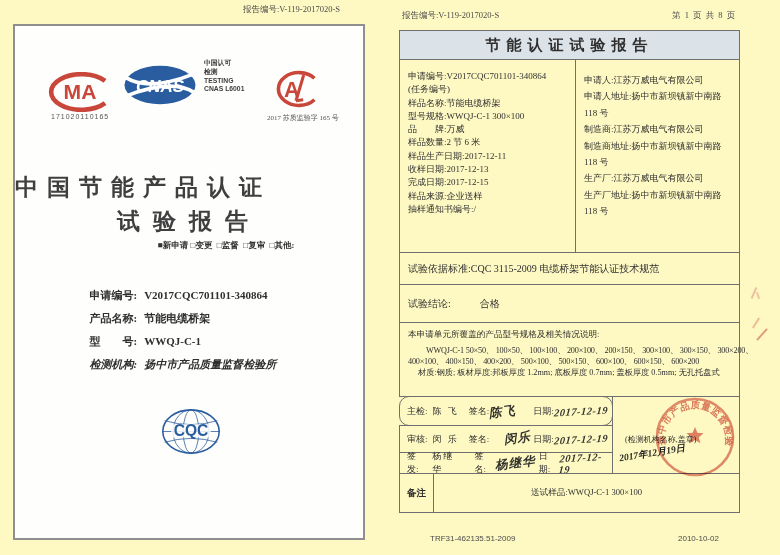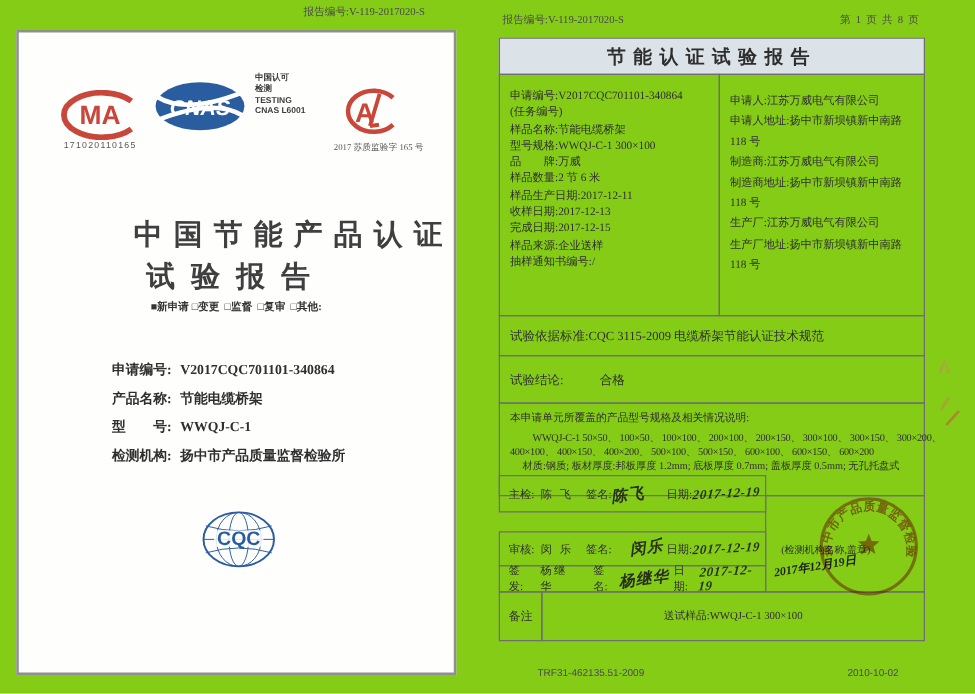--- a/index.html
+++ b/index.html
@@ -1,65 +1,65 @@
 <!DOCTYPE html>
 <html><head>
 <meta charset="utf-8">
 <style>
   html,body{margin:0;padding:0;}
   body{background:#f7f7f4;font-family:"Liberation Serif","DejaVu Serif",serif;}
-  .canvas{position:relative;width:780px;height:555px;background:#84cc16;overflow:hidden;}
+  .canvas{position:relative;width:780px;height:555px;background:#fef9c3;overflow:hidden;}
   .abs{position:absolute;}
   .txt{color:#3c3c3c;}
 
   
   .report-no-left{left:198px;top:4px;width:142px;text-align:right;font-size:8.5px;color:#4a4a4a;}
   .page-left{left:13px;top:24px;width:348px;height:512px;border:2px solid #8f8f8f;background:#fefefc;}
   .cma-svg{left:32px;top:46px;}
   .cma-no{left:36px;top:87px;font-size:7px;letter-spacing:1px;color:#555;font-family:"Liberation Sans",sans-serif;}
   .cnas-svg{left:108px;top:39px;}
   .cnas-block{left:189px;top:33px;font-family:"Liberation Sans",sans-serif;font-size:6.8px;font-weight:bold;color:#3d3d3d;line-height:8.8px;}
   .al-svg{left:256px;top:44px;}
   .al-no{left:252px;top:87px;font-size:7px;color:#555;}
-  .big-title1{left:0;top:146px;width:100%;text-align:right;font-size:23px;font-weight:600;letter-spacing:9px;color:#3f3f3f;}
+  .big-title1{left:0;top:146px;width:100%;text-align:left;font-size:23px;font-weight:600;letter-spacing:9px;color:#3f3f3f;}
   .big-title2{left:0;top:180px;width:100%;text-align:center;font-size:23px;font-weight:600;letter-spacing:13px;color:#3f3f3f;}
-  .check-row{left:0;top:214px;width:100%;text-align:center;font-size:8.5px;font-weight:bold;color:#333;white-space:pre;}
+  .check-row{left:0;top:214px;width:100%;text-align:center;font-size:8.5px;font-weight:bold;color:#333;white-space:pre;padding-left:37px;}
   .lfield{left:58px;font-size:11px;font-weight:600;color:#2f2f2f;white-space:pre;}
   .lfield .val{margin-left:7px;font-weight:600;}
   .cqc-svg{left:146px;top:382px;}
 
   
   .report-no-right{left:402px;top:10px;font-size:8.5px;color:#4a4a4a;}
   .page-no{left:672px;top:10px;font-size:8.5px;color:#4a4a4a;letter-spacing:1px;}
   .rtable{left:399px;top:30px;width:341px;height:483px;}
   .cell{position:absolute;box-sizing:border-box;border:1px solid #6f6f6f;background:transparent;}
   .r-title{left:0;top:0;width:341px;height:30px;background:#dce3e8;display:flex;align-items:center;justify-content:center;font-size:15px;font-weight:600;letter-spacing:6px;color:#2e2e2e;}
   .r-info-left{left:0;top:29px;width:177px;height:194px;padding:10px 6px 0 8px;font-size:9px;line-height:13.3px;color:#2f2f2f;}
   .r-info-right{left:176px;top:29px;width:165px;height:194px;padding:12px 4px 0 8px;font-size:9px;line-height:16.4px;color:#2f2f2f;}
   .r-std{left:0;top:222px;width:341px;height:33px;display:flex;align-items:center;padding-left:8px;font-size:10px;color:#2f2f2f;}
   .r-concl{left:0;top:254px;width:341px;height:39px;display:flex;align-items:center;padding-left:8px;font-size:10px;color:#2f2f2f;gap:23px;}
   .r-concl .val{margin-left:6px;}
   .r-cover{left:0;top:292px;width:341px;height:75px;padding:6px 4px 0 8px;font-size:8.6px;color:#2f2f2f;}
   .cover-line1{margin-top:4px;text-indent:18px;font-size:8.2px;letter-spacing:-0.2px;white-space:nowrap;}
   .cover-line2{font-size:8.2px;letter-spacing:-0.2px;white-space:nowrap;}
   .cover-line3{text-indent:10px;font-size:8.2px;white-space:nowrap;}
   .sigrow{display:flex;align-items:center;font-size:9px;color:#2f2f2f;padding-left:7px;}
-  .sig-r1{left:0;top:350px;width:214px;height:30px;}
+  .sig-r1{left:0;top:366px;width:214px;height:30px;border-radius:10px;}
   .sig-r2{left:0;top:395px;width:214px;height:28px;text-align:right;}
   .sig-r3{left:0;top:422px;width:214px;height:22px;}
   .sigrow .name{margin-left:5px;letter-spacing:2px;}
   .sigrow .lbl1{margin-left:10px;}
   .sigrow .lbl2{margin-left:2px;}
   .hand{font-style:italic;font-weight:600;color:#1d1d1d;}
   .hand-sig{display:inline-block;min-width:42px;font-size:12.5px;transform:rotate(-7deg);letter-spacing:1px;opacity:.9;}
   .hand-date{display:inline-block;font-size:10.5px;transform:rotate(-3deg) skewX(-8deg);letter-spacing:.5px;opacity:.9;}
   .seal-cell{left:213px;top:366px;width:128px;height:78px;}
   .seal-caption{position:absolute;left:12px;top:37px;font-size:8px;color:#2f2f2f;white-space:nowrap;}
   .seal-hand-date{position:absolute;left:6px;top:50px;font-size:9.5px;transform:rotate(-9deg);}
-  .remark-label{left:0;top:443px;width:35px;height:40px;display:flex;align-items:center;justify-content:center;font-size:9.5px;color:#2f2f2f;}
+  .remark-label{left:0;top:443px;width:35px;height:40px;display:flex;align-items:center;justify-content:center;font-size:9.5px;color:#2f2f2f;font-weight:bold;}
   .remark-value{left:34px;top:443px;width:307px;height:40px;display:flex;align-items:center;justify-content:center;font-size:8.6px;color:#2f2f2f;}
   .footer-left{left:402px;top:534px;font-size:8px;color:#4a4a4a;font-family:"Liberation Sans",sans-serif;margin-left:28px;}
   .footer-right{left:678px;top:534px;font-size:8px;color:#4a4a4a;font-family:"Liberation Sans",sans-serif;}
 
   
   .seal-svg{left:652px;top:394px;mix-blend-mode:multiply;pointer-events:none;}
   
   .redmark{position:absolute;background:transparent;}
   .rm1{left:753px;top:287px;width:2px;height:12px;background:rgba(217,122,112,.45);transform:rotate(24deg);}
   .rm1b{left:757px;top:292px;width:2px;height:7px;background:rgba(217,122,112,.4);transform:rotate(-18deg);}
@@ -108,21 +108,21 @@
 
     <div class="abs lfield" style="top:250px;">
       <span>申请编号:</span><span class="val">V2017CQC701101-340864</span>
     </div>
     <div class="abs lfield" style="top:273px;">
       <span>产品名称:</span><span class="val">节能电缆桥架</span>
     </div>
     <div class="abs lfield" style="top:296px;">
       <span>型　　号:</span><span class="val">WWQJ-C-1</span>
     </div>
-    <div class="abs lfield" style="top:319px;">
+    <div class="abs lfield" style="top:319px;font-style:italic;">
       <span>检测机构:</span><span class="val">扬中市产品质量监督检验所</span>
     </div>
 
     <svg class="abs cqc-svg" width="60" height="47" viewBox="0 0 100 78">
       <ellipse cx="50" cy="39" rx="47" ry="36" fill="none" stroke="#2a5d9f" stroke-width="2.6"></ellipse>
       <ellipse cx="50" cy="39" rx="30" ry="36" fill="none" stroke="#2a5d9f" stroke-width="1.3"></ellipse>
       <ellipse cx="50" cy="39" rx="13" ry="36" fill="none" stroke="#2a5d9f" stroke-width="1.3"></ellipse>
       <path d="M 6,21 Q 50,34 94,21" fill="none" stroke="#2a5d9f" stroke-width="1.3"></path>
       <path d="M 3,39 L 97,39" fill="none" stroke="#2a5d9f" stroke-width="1.3"></path>
       <path d="M 6,57 Q 50,44 94,57" fill="none" stroke="#2a5d9f" stroke-width="1.3"></path>

